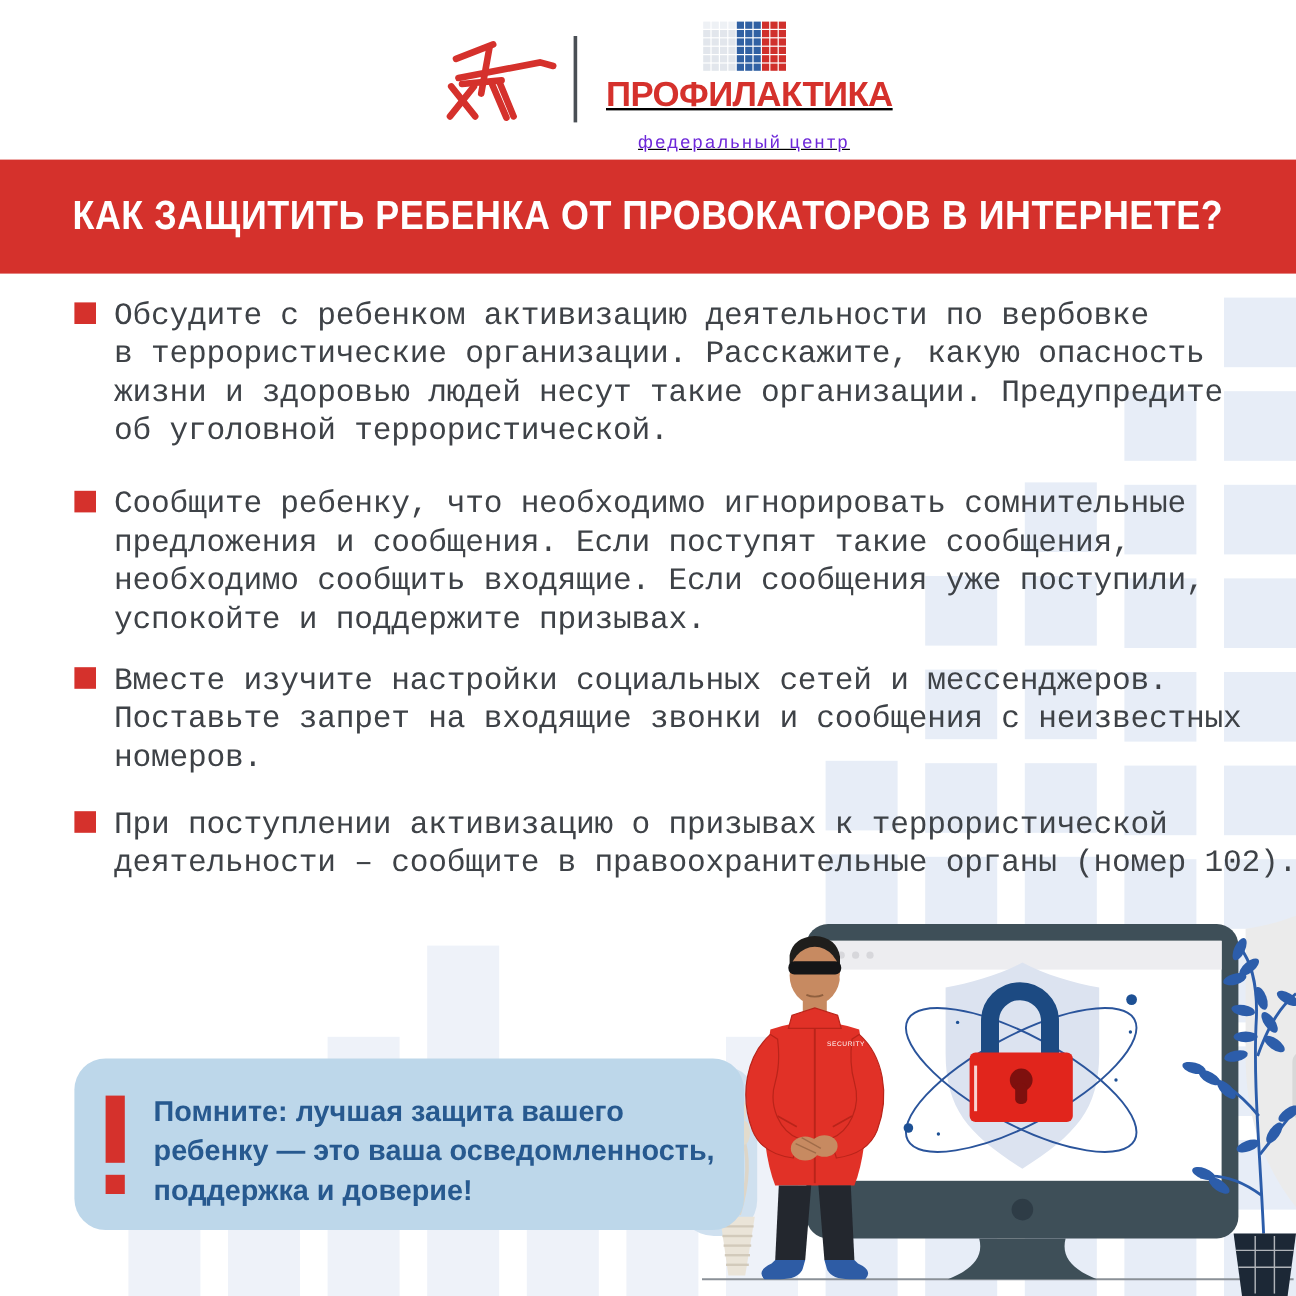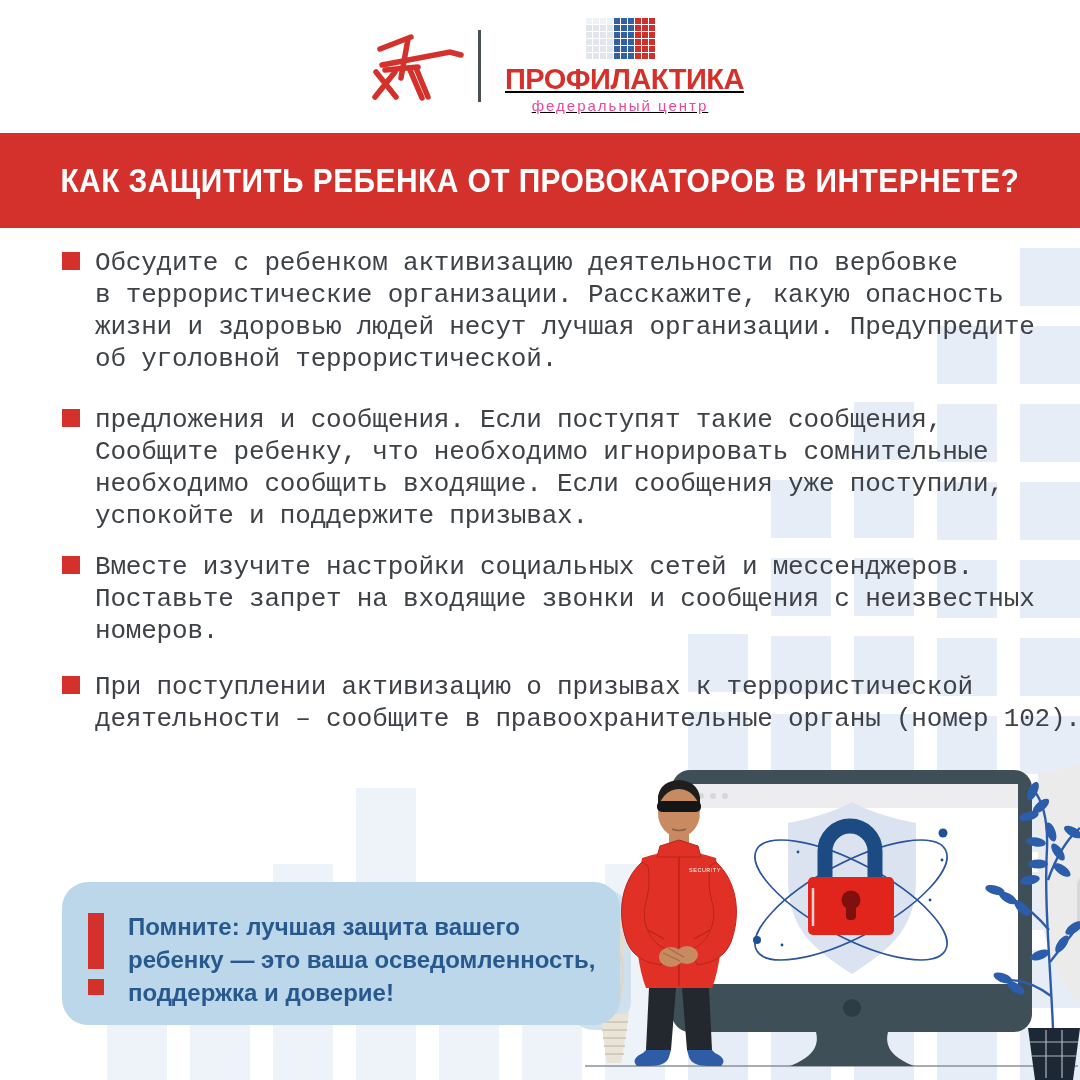--- a/index.html
+++ b/index.html
@@ -11,21 +11,21 @@
   
   .pattern { position:absolute; inset:0; z-index:0; }
   .pat-sq { position:absolute; }
   
   .header { position:absolute; top:0; left:0; width:1080px; height:133px; background:#fff; z-index:2; }
   .chair-logo { position:absolute; left:362px; top:18px; width:112px; height:100px; }
   .divider { position:absolute; left:478px; top:30px; width:3px; height:72px; background:#4a4f55; }
   .brand { position:absolute; left:505px; top:16px; width:230px; text-align:center;text-decoration:underline; }
   .brand-grid { display:grid; grid-template-columns:repeat(10,6px); grid-auto-rows:6px; gap:1px; width:69px; margin:2px auto 4px auto; }
   .brand-title { color:#d5312c; font-weight:bold; font-size:29px; letter-spacing:-0.5px; white-space:nowrap; }
-  .brand-sub { color:#ec4899; font-size:15px; letter-spacing:2px; margin-top:1px; white-space:nowrap; }
+  .brand-sub { color:#6d28d9; font-size:15px; letter-spacing:2px; margin-top:14px; white-space:nowrap; }
   
   .banner { position:absolute; top:133px; left:0; width:1080px; height:95px; background:#d5312c; z-index:3;
             display:flex; align-items:center; justify-content:center; }
   .banner-text { color:#fff; font-weight:bold; font-size:34px; white-space:nowrap;
                  display:inline-block; transform:scaleX(0.88); transform-origin:center; letter-spacing:0.5px; }
   
   .bullets { position:absolute; left:0; top:0; width:1080px; z-index:2; }
   .bullet-item { position:absolute; left:62px; width:950px; }
   .bullet-sq { position:absolute; left:0; top:5px; width:18px; height:18px; background:#d5312c; }
   .bullet-text { margin-left:33px; color:#3e4247; font-size:26px; line-height:32px; letter-spacing:-0.2px; }
@@ -187,29 +187,29 @@
   <div class="banner">
     <span class="banner-text">КАК ЗАЩИТИТЬ РЕБЕНКА ОТ ПРОВОКАТОРОВ В ИНТЕРНЕТЕ?</span>
   </div>
 
   <div class="bullets">
     <div class="bullet-item b1">
       <span class="bullet-sq"></span>
       <div class="bullet-text">
         <div>Обсудите с ребенком активизацию деятельности по вербовке</div>
         <div>в террористические организации. Расскажите, какую опасность</div>
-        <div>жизни и здоровью людей несут лучшая организации. Предупредите</div>
+        <div>жизни и здоровью людей несут такие организации. Предупредите</div>
         <div>об уголовной террористической.</div>
       </div>
     </div>
     <div class="bullet-item b2">
       <span class="bullet-sq"></span>
       <div class="bullet-text">
+        <div>Сообщите ребенку, что необходимо игнорировать сомнительные</div>
         <div>предложения и сообщения. Если поступят такие сообщения,</div>
-        <div>Сообщите ребенку, что необходимо игнорировать сомнительные</div>
         <div>необходимо сообщить входящие. Если сообщения уже поступили,</div>
         <div>успокойте и поддержите призывах.</div>
       </div>
     </div>
     <div class="bullet-item b3">
       <span class="bullet-sq"></span>
       <div class="bullet-text">
         <div>Вместе изучите настройки социальных сетей и мессенджеров.</div>
         <div>Поставьте запрет на входящие звонки и сообщения с неизвестных</div>
         <div>номеров.</div>

